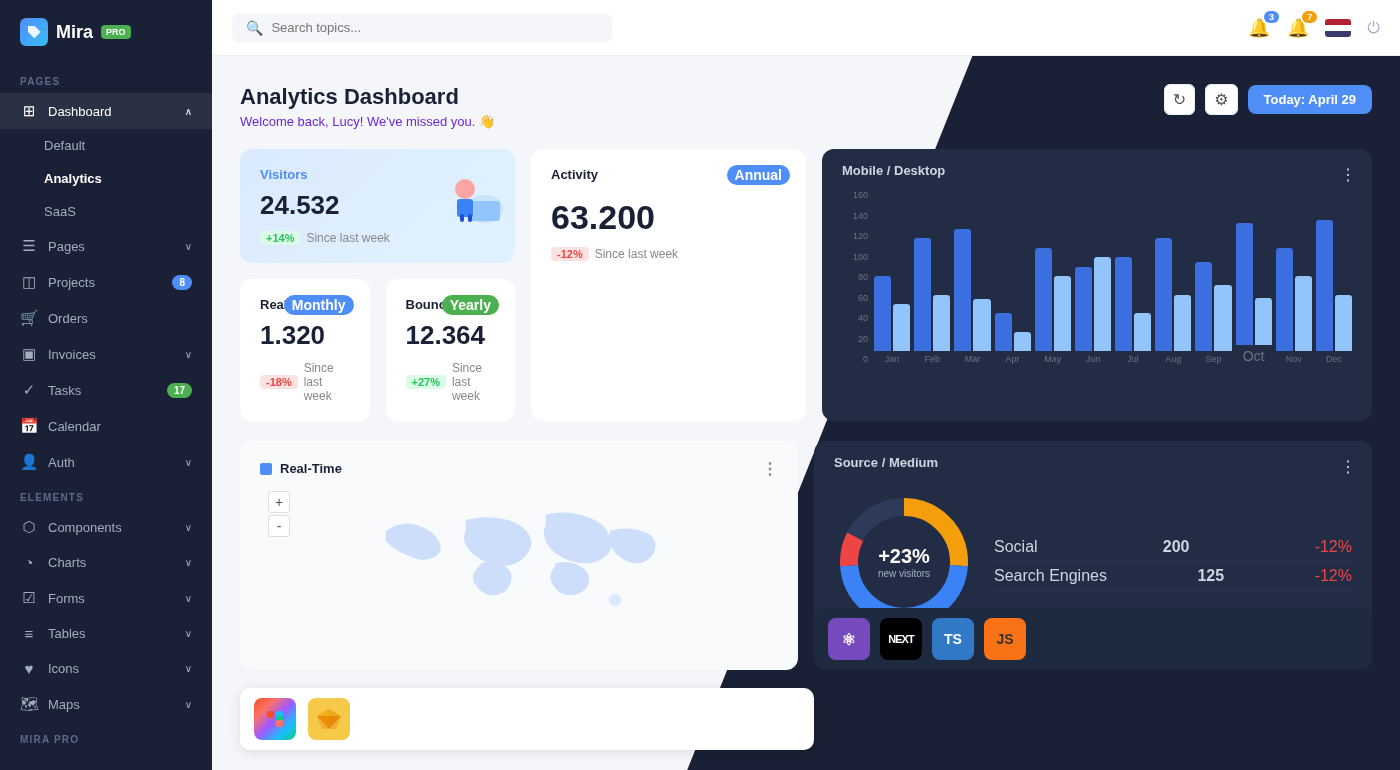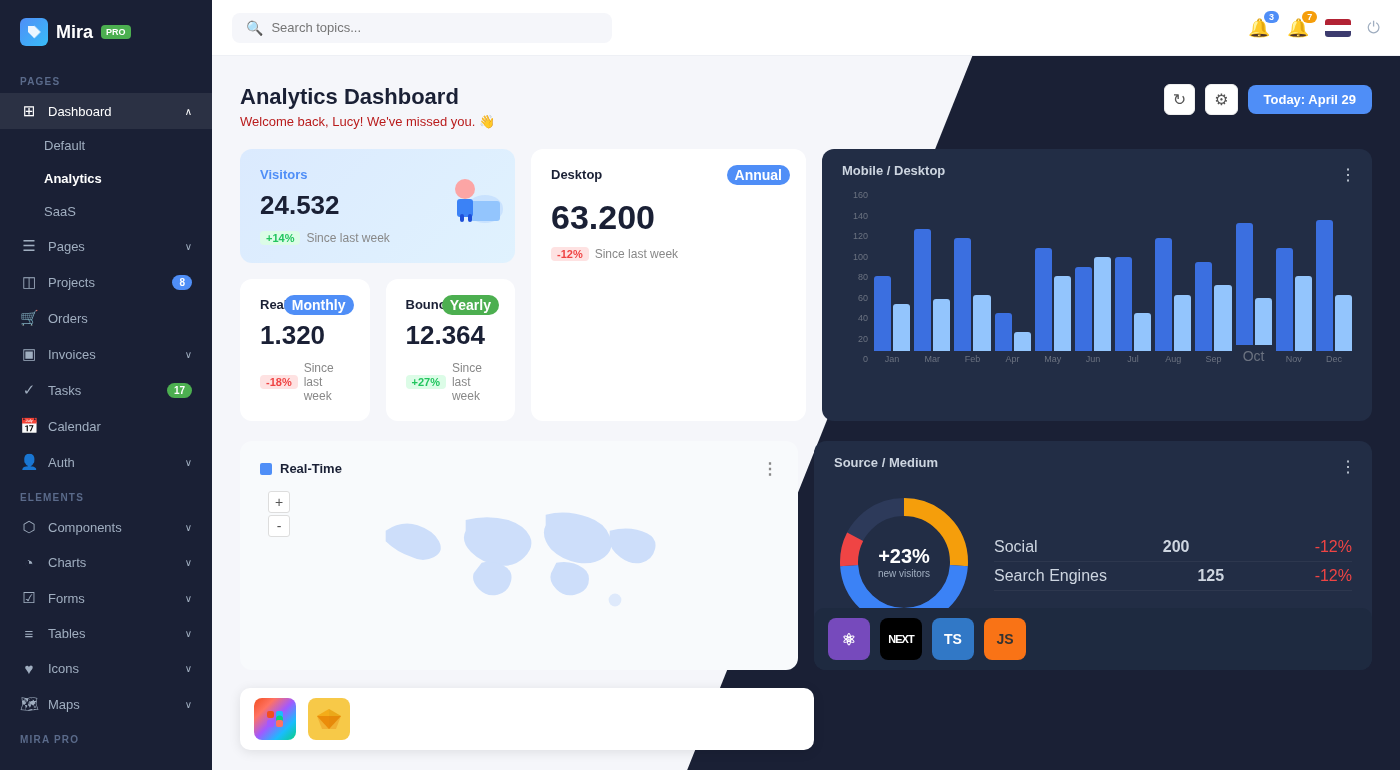--- a/index.html
+++ b/index.html
@@ -182,21 +182,21 @@
       align-items: flex-start;
       justify-content: space-between;
     }
     .dashboard-title {
       font-size: 22px;
       font-weight: 700;
       color: #1a2035;
     }
     .dashboard-subtitle {
       font-size: 13px;
-      color: #b91c1c;
+      color: #6d28d9;
       margin-top: 4px;
     }
     .dashboard-header-actions {
       display: flex;
       align-items: center;
       gap: 10px;
     }
     .header-icon-btn {
       cursor: pointer;
       color: #555;
@@ -594,21 +594,21 @@
             <div class="card-value">12.364</div>
             <div class="card-change">
               <span class="pct up">+27%</span>
               <span>Since last week</span>
             </div>
           </div>
         </div>
       </div>
 
       <div class="stat-card">
-        <div class="card-label dark">Desktop</div>
+        <div class="card-label dark">Activity</div>
         <span class="card-badge annual">Annual</span>
         <div class="card-value" style="font-size:34px;margin-top:16px;">63.200</div>
         <div class="card-change" style="margin-top:8px;">
           <span class="pct down">-12%</span>
           <span>Since last week</span>
         </div>
       </div>
 
       <div class="chart-card-dark">
         <div class="chart-card-title light">Mobile / Desktop</div>
@@ -632,31 +632,31 @@
 
           <div style="display: flex; flex-direction: column; align-items: center; flex: 1 1 0%;">
                 <div style="display: flex; gap: 2px; align-items: flex-end; flex: 1 1 0%; width: 100%;">
                   <div style="flex: 1 1 0%; height: 75px; background: rgb(59, 111, 224); border-radius: 3px 3px 0px 0px;"></div>
                   <div style="flex: 1 1 0%; height: 47px; background: rgb(147, 197, 253); border-radius: 3px 3px 0px 0px;"></div>
                 </div>
                 <div style="font-size: 9px; color: rgb(107, 114, 128); margin-top: 3px;">Jan</div>
               </div>
               <div style="display: flex; flex-direction: column; align-items: center; flex: 1 1 0%;">
                 <div style="display: flex; gap: 2px; align-items: flex-end; flex: 1 1 0%; width: 100%;">
+                  <div style="flex: 1 1 0%; height: 113px; background: rgb(59, 111, 224); border-radius: 3px 3px 0px 0px;"></div>
+                  <div style="flex: 1 1 0%; height: 56px; background: rgb(147, 197, 253); border-radius: 3px 3px 0px 0px;"></div>
+                </div>
+                <div style="font-size: 9px; color: rgb(107, 114, 128); margin-top: 3px;">Feb</div>
+              </div>
+              <div style="display: flex; flex-direction: column; align-items: center; flex: 1 1 0%;">
+                <div style="display: flex; gap: 2px; align-items: flex-end; flex: 1 1 0%; width: 100%;">
                   <div style="flex: 1 1 0%; height: 122px; background: rgb(59, 111, 224); border-radius: 3px 3px 0px 0px;"></div>
                   <div style="flex: 1 1 0%; height: 52px; background: rgb(147, 197, 253); border-radius: 3px 3px 0px 0px;"></div>
                 </div>
                 <div style="font-size: 9px; color: rgb(107, 114, 128); margin-top: 3px;">Mar</div>
-              </div>
-              <div style="display: flex; flex-direction: column; align-items: center; flex: 1 1 0%;">
-                <div style="display: flex; gap: 2px; align-items: flex-end; flex: 1 1 0%; width: 100%;">
-                  <div style="flex: 1 1 0%; height: 113px; background: rgb(59, 111, 224); border-radius: 3px 3px 0px 0px;"></div>
-                  <div style="flex: 1 1 0%; height: 56px; background: rgb(147, 197, 253); border-radius: 3px 3px 0px 0px;"></div>
-                </div>
-                <div style="font-size: 9px; color: rgb(107, 114, 128); margin-top: 3px;">Feb</div>
               </div>
               <div style="display: flex; flex-direction: column; align-items: center; flex: 1 1 0%;">
                 <div style="display: flex; gap: 2px; align-items: flex-end; flex: 1 1 0%; width: 100%;">
                   <div style="flex: 1 1 0%; height: 38px; background: rgb(59, 111, 224); border-radius: 3px 3px 0px 0px;"></div>
                   <div style="flex: 1 1 0%; height: 19px; background: rgb(147, 197, 253); border-radius: 3px 3px 0px 0px;"></div>
                 </div>
                 <div style="font-size: 9px; color: rgb(107, 114, 128); margin-top: 3px;">Apr</div>
               </div>
               <div style="display: flex; flex-direction: column; align-items: center; flex: 1 1 0%;">
                 <div style="display: flex; gap: 2px; align-items: flex-end; flex: 1 1 0%; width: 100%;">

